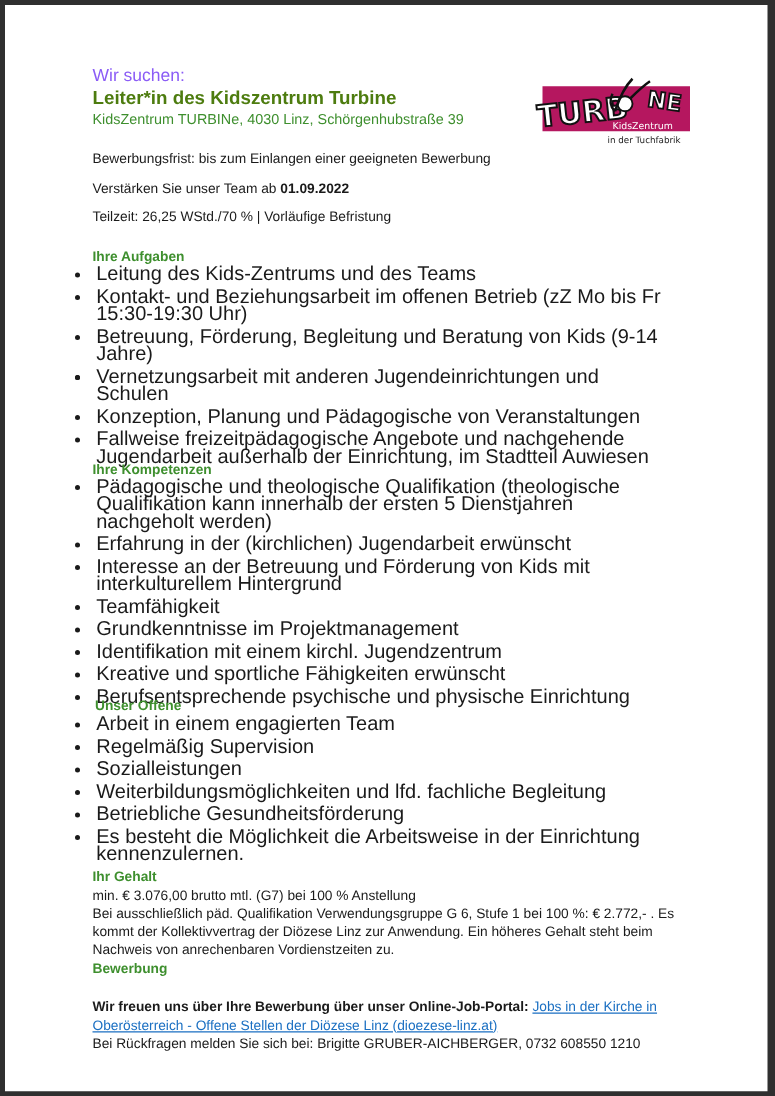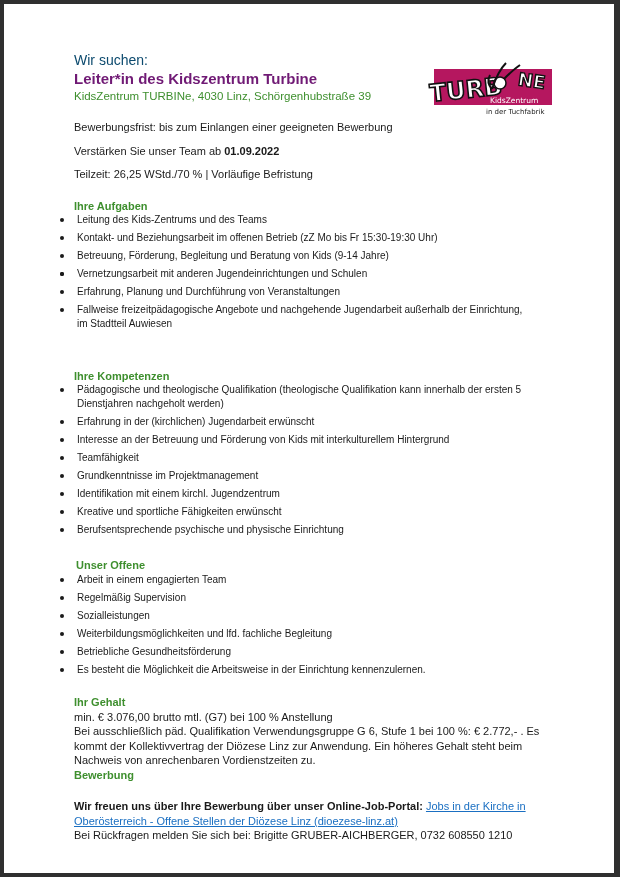--- a/index.html
+++ b/index.html
@@ -17,25 +17,25 @@
       width: 610px; height: 869px;
       background: #ffffff;
     }
     .content {
       position: absolute;
       left: 70px; top: 0;
       width: 480px;
     }
     .intro-label {
       position: absolute; top: 48px; left: 0;
-      font-size: 14px; color: #0c4a6e;
+      font-size: 14px; color: #8b5cf6;
     }
     .job-title {
       position: absolute; top: 66px; left: 0;
-      font-size: 15px; font-weight: bold; color: #701a75;
+      font-size: 15px; font-weight: bold; color: #4d7c0f;
       white-space: nowrap;
     }
     .location {
       position: absolute; top: 86px; left: 0;
       font-size: 11.5px; color: #3e8f2e; white-space: nowrap;
     }
     .logo {
       position: absolute; left: 422px; top: 53px;
       width: 132px; height: 62px;
     }
@@ -49,21 +49,21 @@
       font-size: 11px; font-weight: bold; color: #3e8f2e;
     }
     ul.bullets {
       position: absolute; left: -14px;
       margin: 0; padding: 0; list-style: none;
       width: 470px;
     }
     ul.bullets li {
       position: relative;
       padding-left: 17px;
-      font-size: 10px;
+      font-size: 16px;
       line-height: 14px;
       margin-bottom: 4px;
     }
     ul.bullets li .dot {
       position: absolute; left: 0; top: 5px;
       width: 4px; height: 4px; border-radius: 50%;
       background: #1a1a1a;
     }
     .para {
       position: absolute; left: 0;
@@ -106,21 +106,21 @@
     </div>
     <div class="meta-line" style="top:164px">Teilzeit: 26,25 WStd./70 % | Vorläufige Befristung</div>
 
     <div class="section-heading" style="top:196px">Ihre Aufgaben</div>
     <ul class="bullets" style="top:209px">
       <li><span class="dot"></span><span>Leitung des Kids-Zentrums und des Teams</span></li>
       <li><span class="dot"></span><span>Kontakt- und Beziehungsarbeit im offenen Betrieb (zZ Mo bis Fr 15:30-19:30 Uhr)</span></li>
       <li><span class="dot"></span><span>Betreuung, Förderung, Begleitung und Beratung von Kids (9-14 Jahre)</span></li>
       <li><span class="dot"></span></li>
       <li><span class="dot"></span><span>Vernetzungsarbeit mit anderen Jugendeinrichtungen und Schulen</span></li>
-      <li><span class="dot"></span><span>Erfahrung, Planung und Durchführung von Veranstaltungen</span></li>
+      <li><span class="dot"></span><span>Konzeption, Planung und Pädagogische von Veranstaltungen</span></li>
       <li><span class="dot"></span><span>Fallweise freizeitpädagogische Angebote und nachgehende Jugendarbeit außerhalb der Einrichtung, im Stadtteil Auwiesen</span></li>
     </ul>
 
     <div class="section-heading" style="top:366px">Ihre Kompetenzen</div>
     <ul class="bullets" style="top:379px">
       <li><span class="dot"></span><span>Pädagogische und theologische Qualifikation (theologische Qualifikation kann innerhalb der ersten 5 Dienstjahren nachgeholt werden)</span></li>
       <li><span class="dot"></span><span>Erfahrung in der (kirchlichen) Jugendarbeit erwünscht</span></li>
       <li><span class="dot"></span><span>Interesse an der Betreuung und Förderung von Kids mit interkulturellem Hintergrund</span></li>
       <li><span class="dot"></span><span>Teamfähigkeit</span></li>
       <li><span class="dot"></span><span>Grundkenntnisse im Projektmanagement</span></li>

